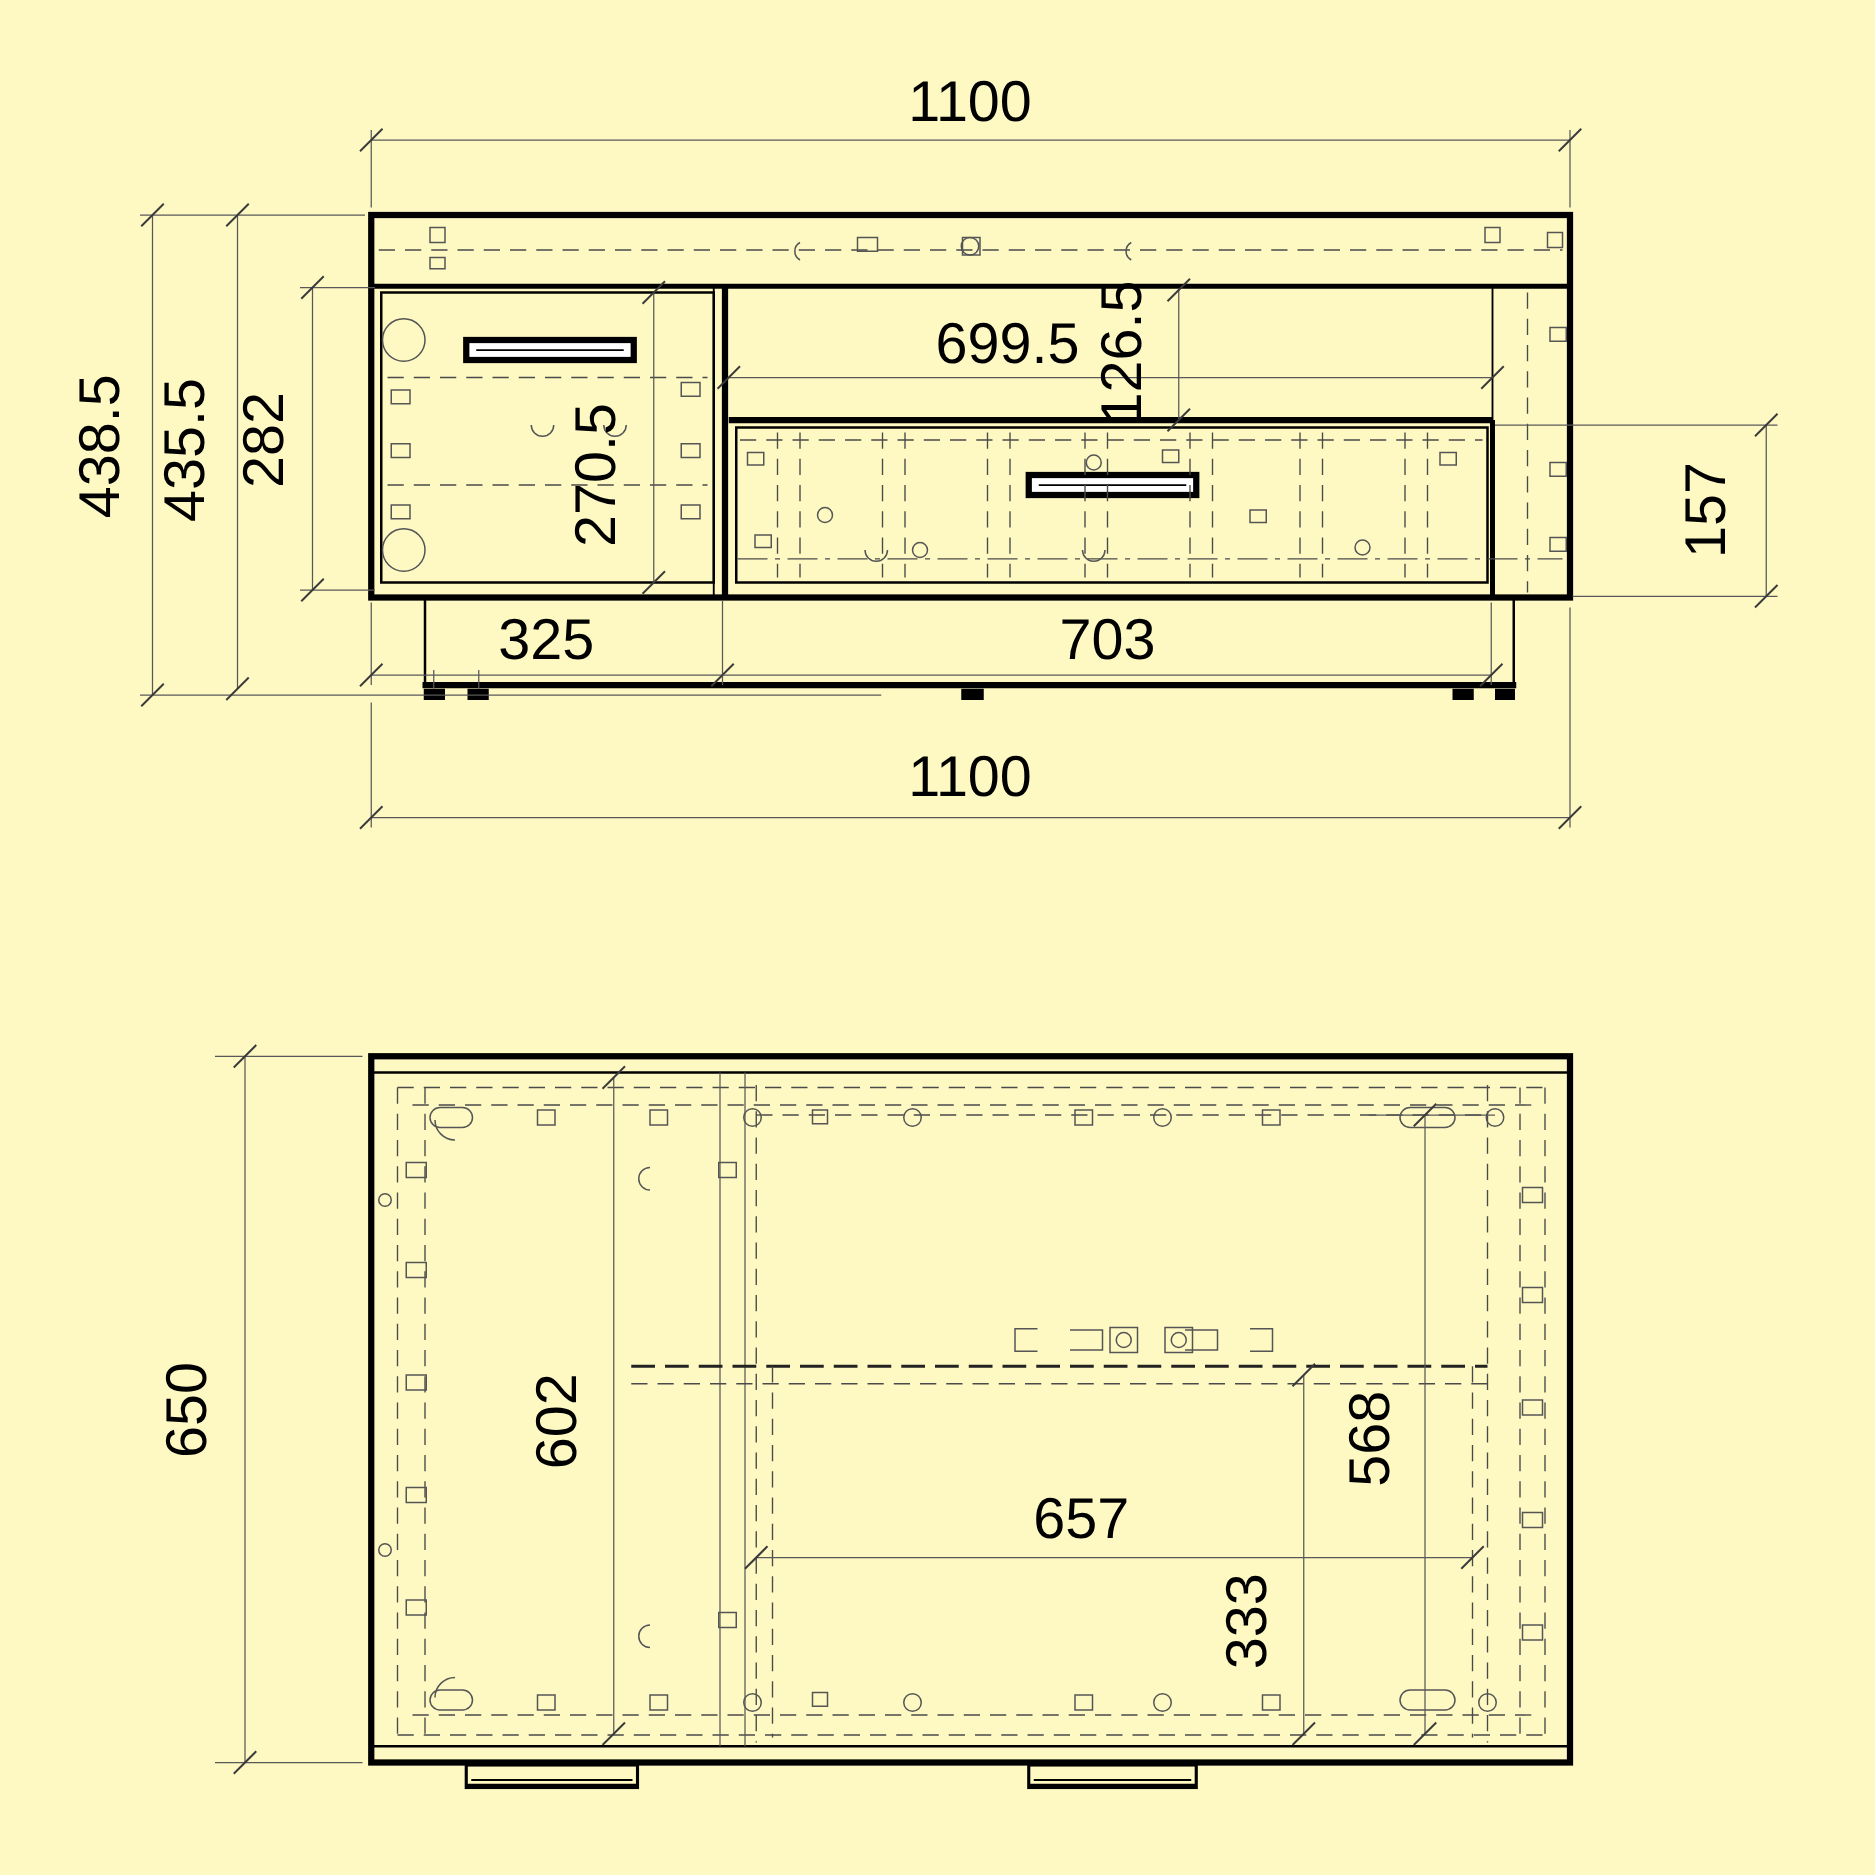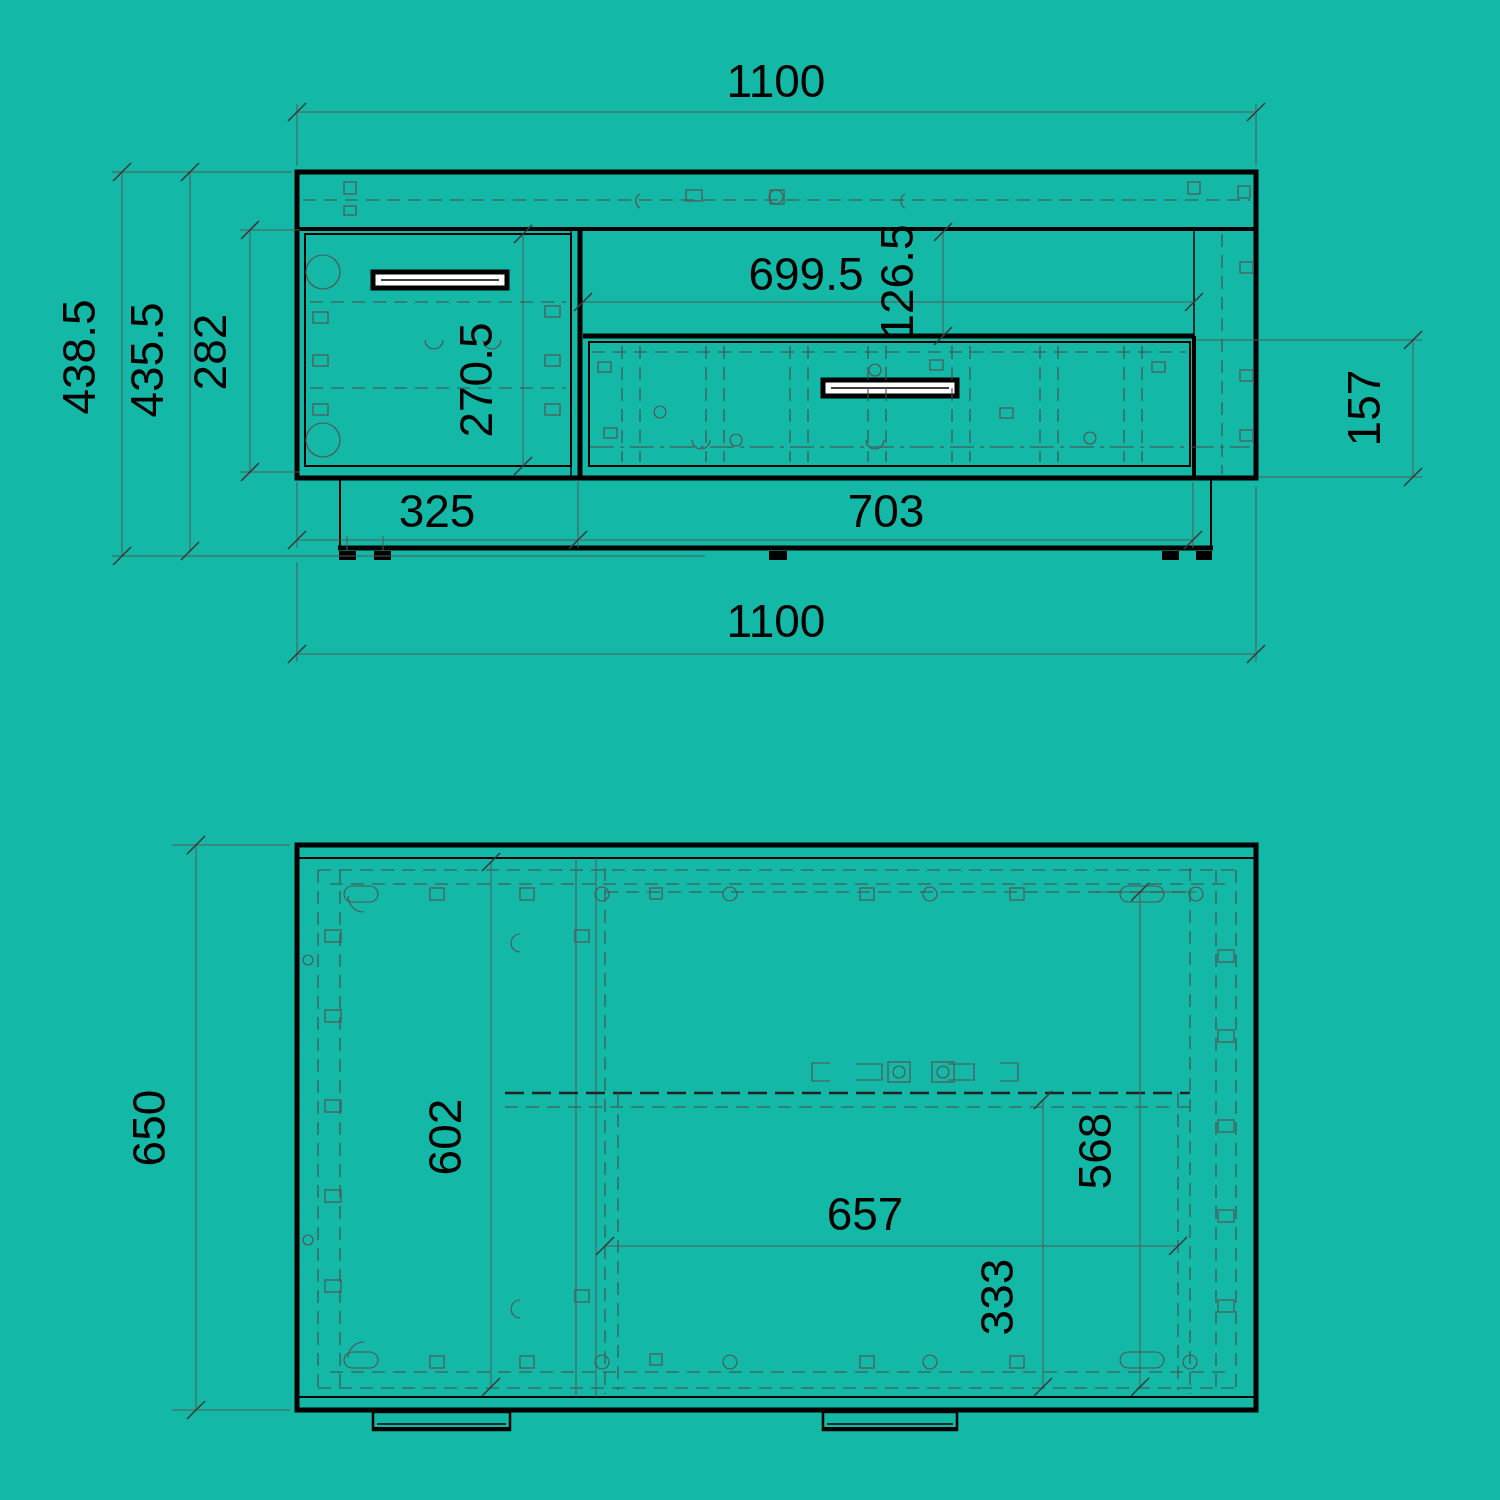--- a/index.html
+++ b/index.html
@@ -1,16 +1,16 @@
 <!DOCTYPE html>
 <html><head>
 <meta charset="utf-8">
 <style>
   html,body{margin:0;padding:0;background:#fff;}
-  .canvas{position:relative;width:1500px;height:1500px;background:#14b8a6;overflow:hidden;
+  .canvas{position:relative;width:1500px;height:1500px;background:#fef9c3;overflow:hidden;
           font-family:"Liberation Sans",sans-serif;}
   svg{position:absolute;left:0;top:0;}
   .outline{stroke:#000;fill:none;}
   .t5{stroke-width:5;} .t4{stroke-width:4;} .t2{stroke-width:2;} .t15{stroke-width:1.5;}
   .thin{stroke:#585858;stroke-width:1;fill:none;}
   .dim{stroke:#585858;stroke-width:1;fill:none;}
   .tick{stroke:#3a3a3a;stroke-width:1.6;}
   .hid{stroke:#4a4a4a;stroke-width:1.1;fill:none;stroke-dasharray:13 8;}
   .hid2{stroke:#222;stroke-width:2.4;fill:none;stroke-dasharray:19 8;}
   .cdot{stroke:#4a4a4a;stroke-width:1;fill:none;stroke-dasharray:24 6 4 6;}

